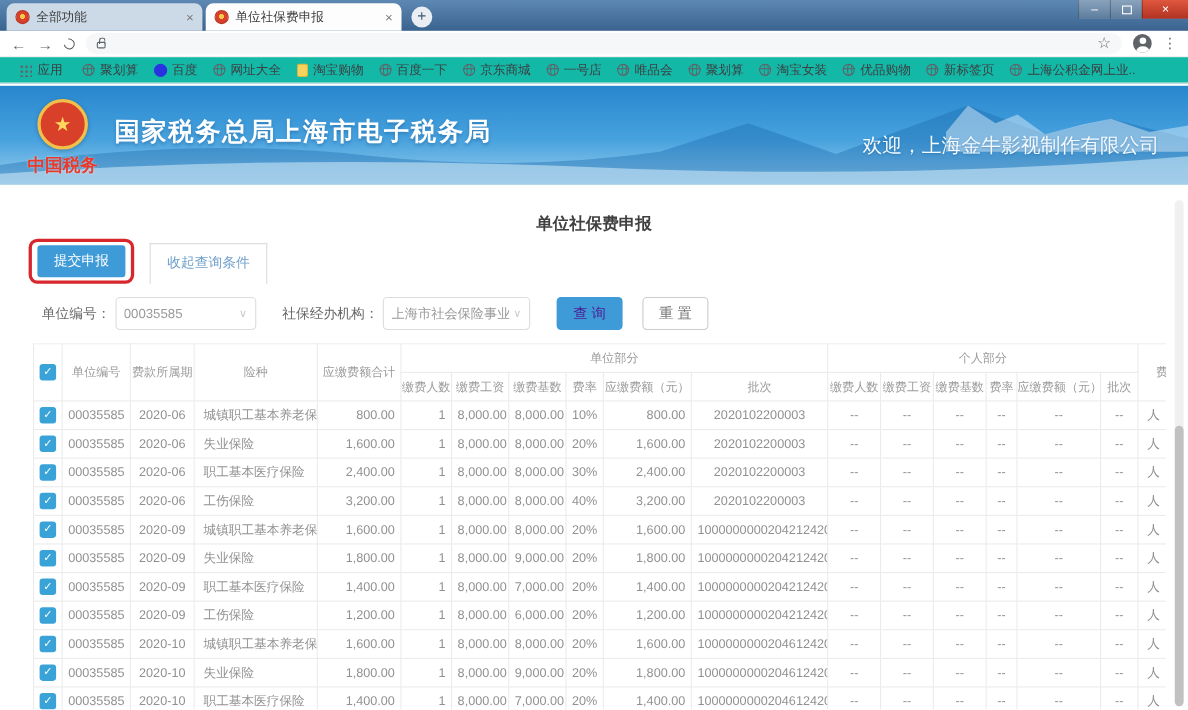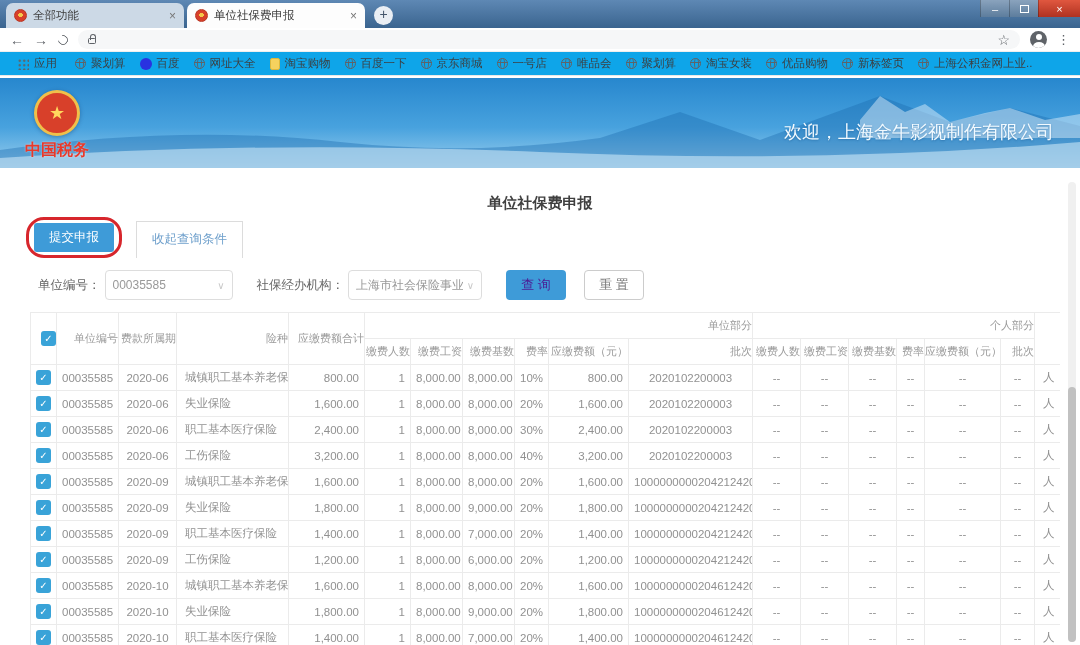--- a/index.html
+++ b/index.html
@@ -37,21 +37,21 @@
   .lock { width:8px; height:6px; border:1.4px solid #5f6368; border-radius:1.5px; position:relative; margin-top:3px; }
   .lock::before { content:''; position:absolute; top:-5px; left:0.5px; width:4px; height:5px;
     border:1.4px solid #5f6368; border-bottom:none; border-radius:3px 3px 0 0; }
   .url { font-size:12px; color:#3c4043; }
   .star { color:#5f6368; font-size:14px; margin-left:auto; }
   .avatar { width:17px; height:17px; border-radius:50%; background:#5f6368; position:relative; overflow:hidden; flex:none; }
   .avatar::before { content:''; position:absolute; top:3px; left:5.5px; width:6px; height:6px; border-radius:50%; background:#fff; }
   .avatar::after { content:''; position:absolute; top:10.5px; left:2.5px; width:12px; height:9px; border-radius:50%; background:#fff; }
   .dots { color:#5f6368; font-size:13px; }
 
-  .bookmarks { height:24px; background:#0ea5e9; display:flex; align-items:center; gap:4px;
+  .bookmarks { height:24px; background:#14b8a6; display:flex; align-items:center; gap:4px;
     padding:0 10px; border-bottom:1px solid #e8e8e8; }
   .apps-grid { width:12px; height:12px; flex:none;
     background-image:radial-gradient(#5f6368 1.1px, transparent 1.3px);
     background-size:4.4px 4.4px; background-position:0.6px 0.6px; }
   .bm-item { display:flex; align-items:center; gap:5px; padding:0 7px; white-space:nowrap; }
   .bm-label { font-size:11.5px; color:#3c4043; }
   .bm-ic { flex:none; }
   .ic-globe { width:11px; height:11px; border:1.3px solid #5f6368; border-radius:50%; position:relative; }
   .ic-globe::before { content:''; position:absolute; left:-1px; right:-1px; top:3.4px; height:0; border-top:1.1px solid #5f6368; }
   .ic-globe::after { content:''; position:absolute; left:2.6px; top:-1px; bottom:-1px; width:3px;
@@ -72,42 +72,42 @@
   .site-title { position:absolute; left:104px; top:26px; font-size:23px; font-weight:bold;
     color:#fff; letter-spacing:1.5px; text-shadow:0 2px 3px rgba(16,78,136,.4); }
   .welcome { position:absolute; right:26px; top:42px; font-size:18px; color:#f2faff;
     text-shadow:0 1px 2px rgba(16,78,136,.4); }
 
   
   .content { position:relative; height:477px; background:#fff; }
   .page-title { text-align:center; padding-top:26px; font-size:15px; font-weight:bold; color:#404040; }
 
   .action-row { display:flex; align-items:flex-end; margin:4px 0 0 26px; }
-  .submit-box { border:3px solid #d7262c; border-radius:18px; padding:3px 5px; }
+  .submit-box { border:3px solid #d7262c; border-radius:8px; padding:3px 5px; }
   .btn-submit { background:#3e9bd8; color:#fff; font-size:12.5px; padding:6px 15px;
     border-radius:3px; border:none; white-space:nowrap; }
   .tab-collapse { margin-left:14px; padding:9px 15px 10px; border:1px solid #dcdcdc; border-bottom:none;
     background:#fff; color:#6fa0cc; font-size:12.5px; white-space:nowrap; }
 
   .query-row { display:flex; align-items:center; margin:12px 12px 0 38px; font-size:12.5px; color:#666; }
   .sel { display:flex; align-items:center; justify-content:space-between; width:128px; height:30px;
     border:1px solid #ddd; border-radius:4px; padding:0 7px; background:#fff; color:#999; margin-left:4px; }
   .sel-text { overflow:hidden; white-space:nowrap; font-size:12px; }
   .chev { color:#c9c9c9; font-size:10px; margin-left:4px; flex:none; }
   .lbl2 { margin-left:24px; }
   .btn-query { margin-left:24px; width:60px; height:30px; background:#3e9bd8; color:#4c1d95;
     border:none; border-radius:4px; font-size:13px; white-space:nowrap; }
   .btn-reset { margin-left:18px; width:60px; height:30px; background:#fff; color:#777;
     border:1px solid #ccc; border-radius:4px; font-size:13px; white-space:nowrap; }
 
   
   .table-clip { margin:12px 0 0 30px; width:1030px; overflow:hidden; }
   table { border-collapse:collapse; table-layout:fixed; width:1048px; }
   th, td { border:1px solid #ebebeb; overflow:hidden; white-space:nowrap; }
-  th { font-weight:normal; color:#9b9b9b; font-size:11px; height:26px; text-align:right; }
+  th { font-weight:normal; color:#9b9b9b; font-size:11px; height:26px; text-align:center; }
   td { color:#919191; font-size:11.5px; height:26px; padding:0 5px; }
   .ta-c { text-align:center; } .ta-r { text-align:right; } .ta-l { text-align:left; padding-left:8px; }
   .cbx { display:inline-flex; width:15px; height:15px; background:#39a3d8; border-radius:3px;
     color:#fff; font-size:10px; align-items:center; justify-content:center; vertical-align:middle; }
 
   .v-scroll { position:absolute; right:4px; top:182px; width:8px; height:460px; background:#f0f0f0; border-radius:4px; }
   .v-thumb { position:absolute; left:0; top:205px; width:8px; height:255px; background:#c1c1c1; border-radius:4px; }
 </style>
 </head>
 <body>
@@ -209,20 +209,21 @@
 <div class="site-header">
   <svg class="mountains" viewBox="0 0 1080 90" preserveAspectRatio="none">
     <path d="M0,90 L0,72 Q180,46 340,64 Q470,78 600,60 L680,34 L760,62 L880,18 L950,44 L1010,30 L1080,48 L1080,90 Z" fill="#1c6cb0" opacity="0.40"></path>
     <path d="M860,42 L880,18 L905,34 L925,26 L950,44 L985,35 L1010,30 L1045,42 L1080,36 L1080,60 L860,60 Z" fill="#e9f5fd" opacity="0.45"></path>
     <path d="M0,90 L0,80 Q260,62 540,74 Q820,86 1080,64 L1080,90 Z" fill="#d6ecfa" opacity="0.55"></path>
   </svg>
   <div class="brand">
     <div class="emblem">★</div>
     <div class="brand-caption">中国税务</div>
   </div>
+  <div class="site-title">国家税务总局上海市电子税务局</div>
   <div class="welcome">欢迎，上海金牛影视制作有限公司</div>
 </div>
 
 <div class="content">
   <div class="page-title">单位社保费申报</div>
 
   <div class="action-row">
     <div class="submit-box">
       <button class="btn-submit">提交申报</button>
     </div>

